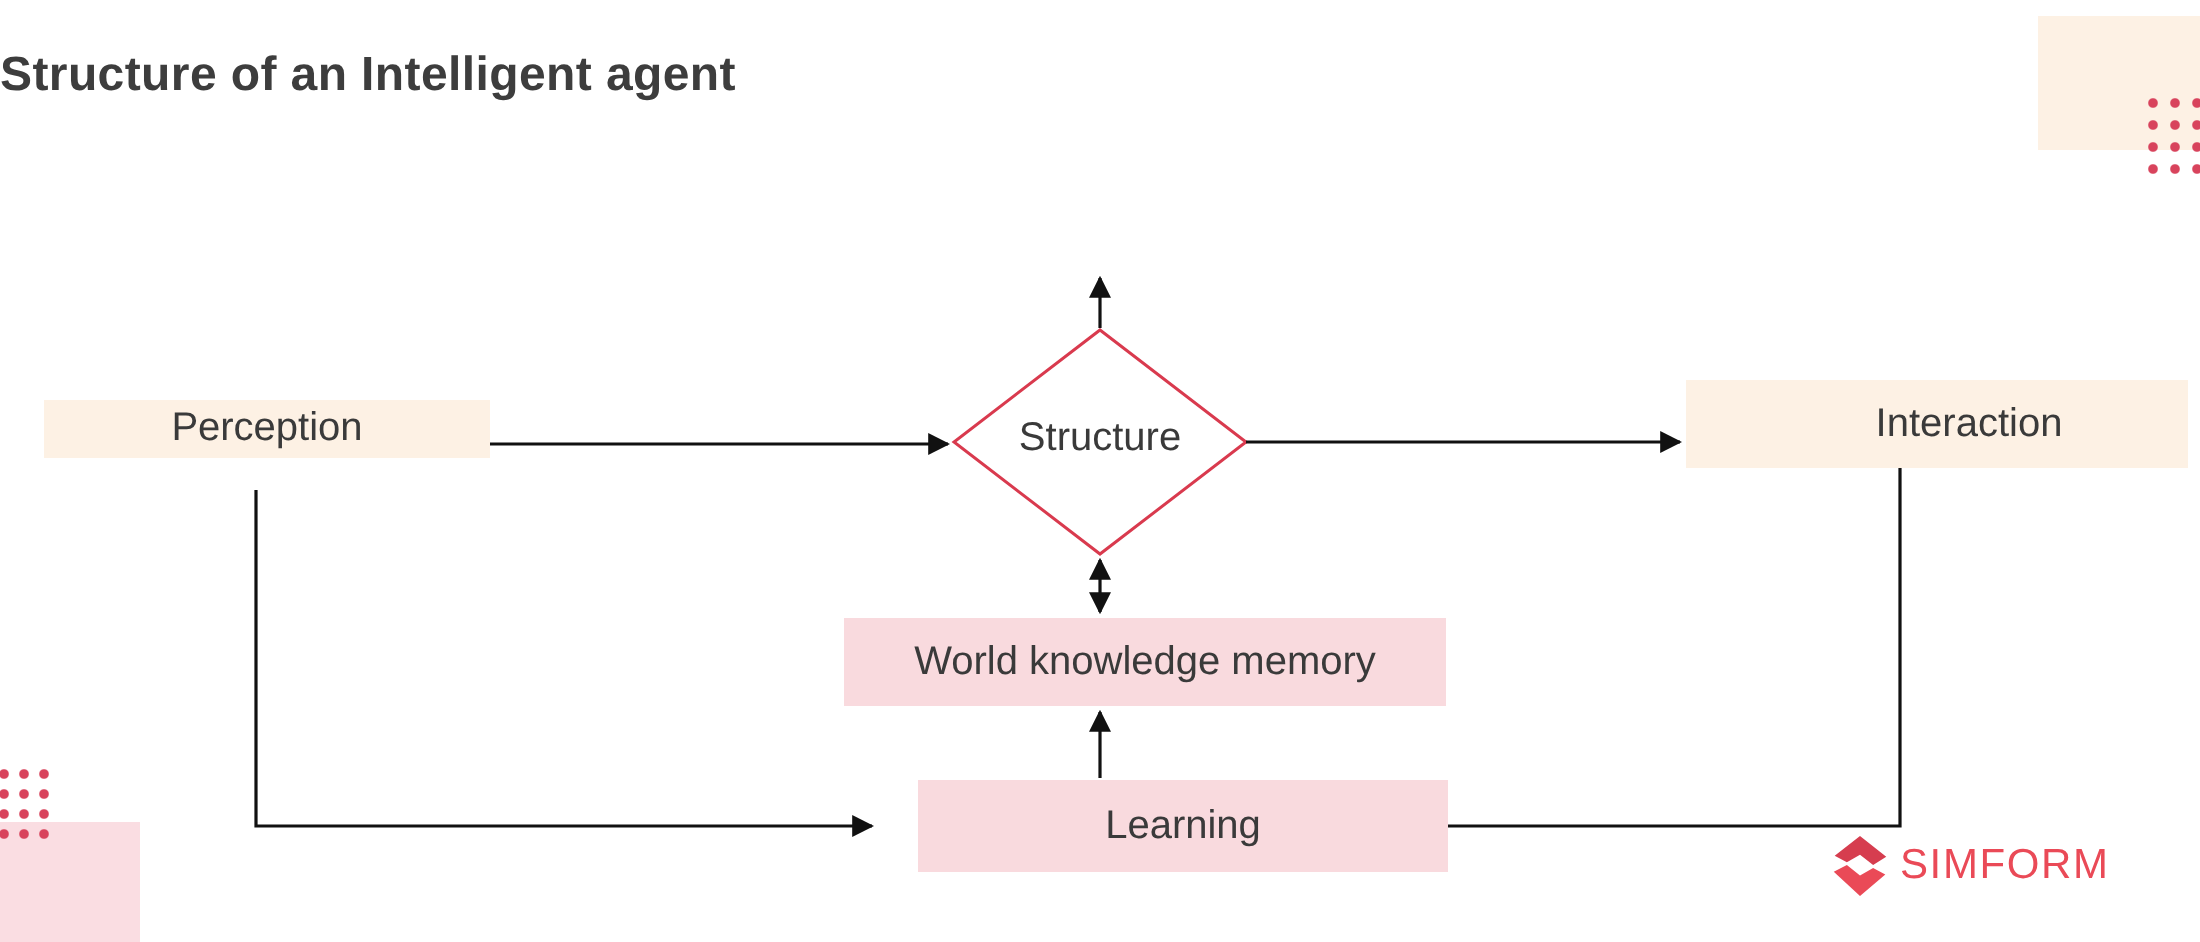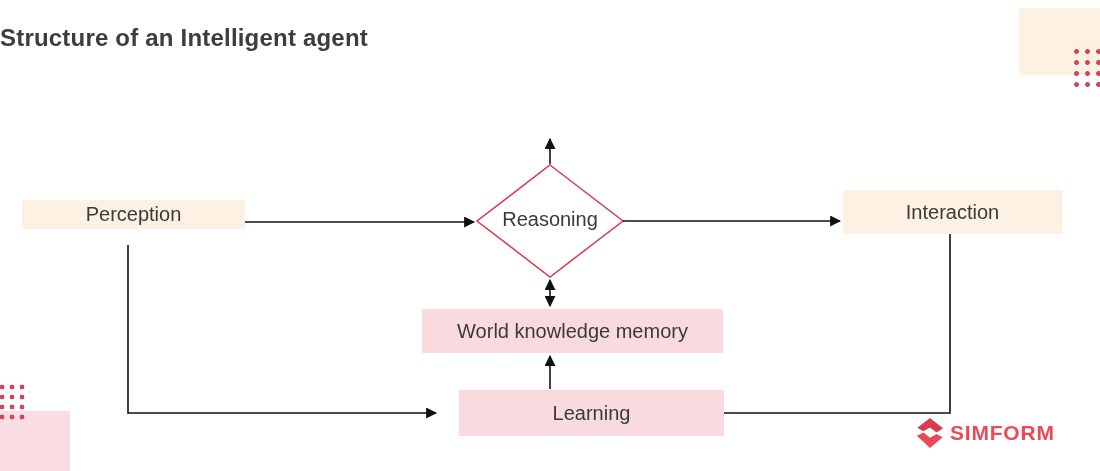--- a/index.html
+++ b/index.html
@@ -49,36 +49,36 @@
   .node {
     position: absolute;
     display: flex; align-items: center; justify-content: center;
     font-size: 20px; color: #3a3a3a;
   }
   .cream { background: #fdf1e4; }
   .pink  { background: #f9dade; margin-left: 20px; }
 
   .node-action      { left: 438px; top: 88px;  width: 222px; height: 46px; }
   .node-perception  { left: 22px;  top: 200px; width: 223px; height: 29px; }
-  .node-interaction { left: 843px; top: 190px; width: 219px; height: 44px; }
+  .node-interaction { left: 843px; top: 190px; width: 219px; height: 44px; padding-left: 32px; }
   .node-wkm         { left: 402px; top: 309px; width: 301px; height: 44px; }
   .node-learning    { left: 439px; top: 390px; width: 265px; height: 46px; }
 
   .diamond-label {
     position: absolute; left: 477px; top: 208px; width: 146px;
     text-align: center; font-size: 20px; color: #3a3a3a;
   }
 
   
   .logo {
     position: absolute; left: 915px; top: 417px;
     display: flex; align-items: center; gap: 5px;
   }
   .logo-text {
-    font-size: 21px; font-weight: 700; color: #ea4a57;
+    font-size: 21px; font-weight: 400; color: #ea4a57;
     letter-spacing: 0.8px;
   }
 </style>
 </head>
 <body>
 
 <div class="canvas">
 
   <div class="square-tr"></div>
   <div class="dots dots-tr"></div>
@@ -116,21 +116,21 @@
 
 
   <div class="node cream node-perception">
     <span>Perception</span>
   </div>
 
   <div class="node cream node-interaction">
     <span>Interaction</span>
   </div>
 
-  <div class="diamond-label">Reasoning</div>
+  <div class="diamond-label">Structure</div>
 
   <div class="node pink node-wkm">
     <span>World knowledge memory</span>
   </div>
 
   <div class="node pink node-learning">
     <span>Learning</span>
   </div>
 
   <div class="logo">

